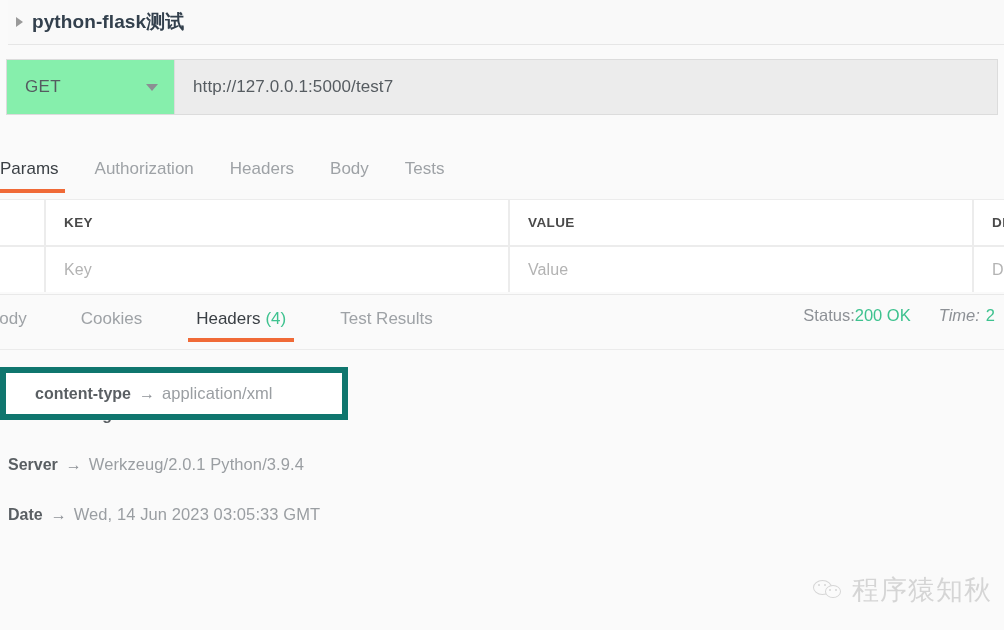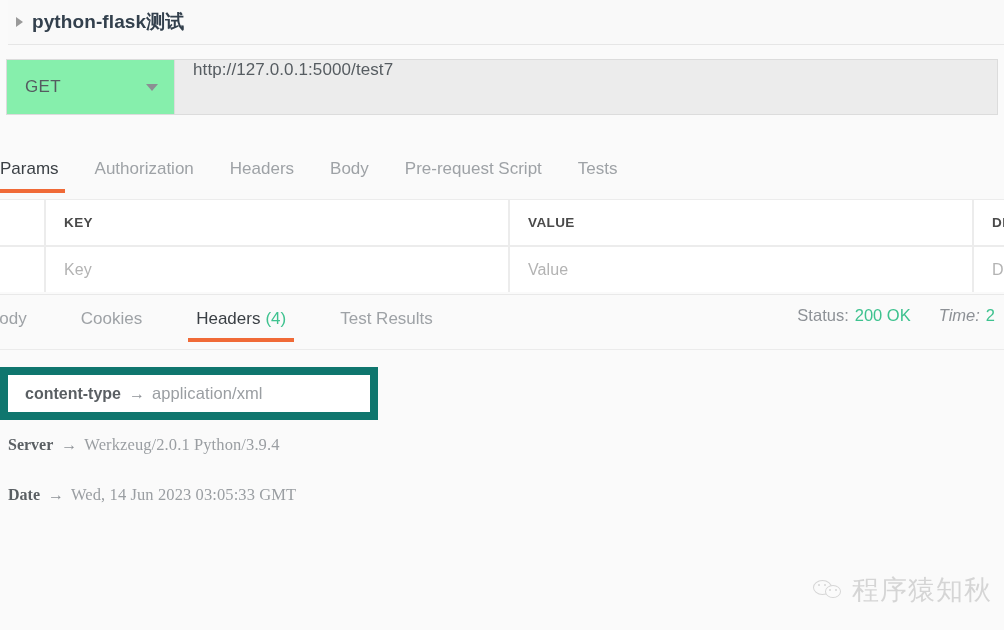--- a/index.html
+++ b/index.html
@@ -78,21 +78,21 @@
     border-top: 7px solid #8b8f93;
     border-left: 6px solid transparent;
     border-right: 6px solid transparent;
   }
   .url-box {
     flex: 1 1 auto;
     height: 56px;
     background: #ececec;
     border: 1px solid #dcdcdc;
     display: flex;
-    align-items: flex-start;
+    align-items: center;
     padding-left: 18px;
   }
   .url-text {
     font-size: 17px;
     color: #565c61;
     letter-spacing: .1px;
   }
 
   
   .req-tabs {
@@ -198,30 +198,29 @@
 
   .status-wrap {
     position: absolute;
     right: 9px; top: 306px;
     display: flex;
     align-items: center;
     white-space: nowrap;
     font-size: 16.5px;
   }
   .status-lbl { color: #8d9196; }
-  .status-val { color: #3ec28f; margin-left: 6px; }
+  .status-val { color: #3ec28f; margin-left: 0; }
   .time-lbl { color: #8d9196; margin-left: 28px; font-style: italic; }
   .time-val { color: #3ec28f; margin-left: 6px; }
 
   
   .hdr-list {
     position: absolute;
-    left: 0; top: 335px;
+    left: 0; top: 355px;
     width: 924px;
-    font-family: Liberation Serif, serif;
   }
   .hdr-row {
     display: flex;
     align-items: baseline;
     height: 50px;
     padding-left: 8px;
     white-space: nowrap;
   }
   .hdr-key {
     font-size: 16px;
@@ -235,26 +234,26 @@
   }
   .hdr-val {
     font-size: 16.5px;
     color: #9a9ea2;
     letter-spacing: .1px;
   }
 
   .highlight-box {
     position: absolute;
     left: 0; top: 367px;
-    width: 378px; height: 53px;
-    border: 8px solid #0f766e;
+    width: 348px; height: 53px;
+    border: 6px solid #0f766e;
     background: #ffffff;
     display: flex;
     align-items: center;
-    padding-left: 9px;
+    padding-left: 21px;
   }
 
   
   .watermark {
     position: absolute;
     right: 12px; bottom: 22px;
     display: flex;
     align-items: center;
     opacity: .38;
   }
@@ -317,23 +316,20 @@
       <span>Params</span>
     </div>
     <div class="req-tab">
       <span>Authorization</span>
     </div>
     <div class="req-tab">
       <span>Headers</span>
     </div>
     <div class="req-tab">
       <span>Body</span>
-    </div>
-    <div class="req-tab">
-      <span>Pre-request Script</span>
     </div>
     <div class="req-tab">
       <span>Tests</span>
     </div>
   </div>
 
   <div class="ptable">
     <div class="prow">
       <div class="pcell check"></div>
       <div class="pcell key">

